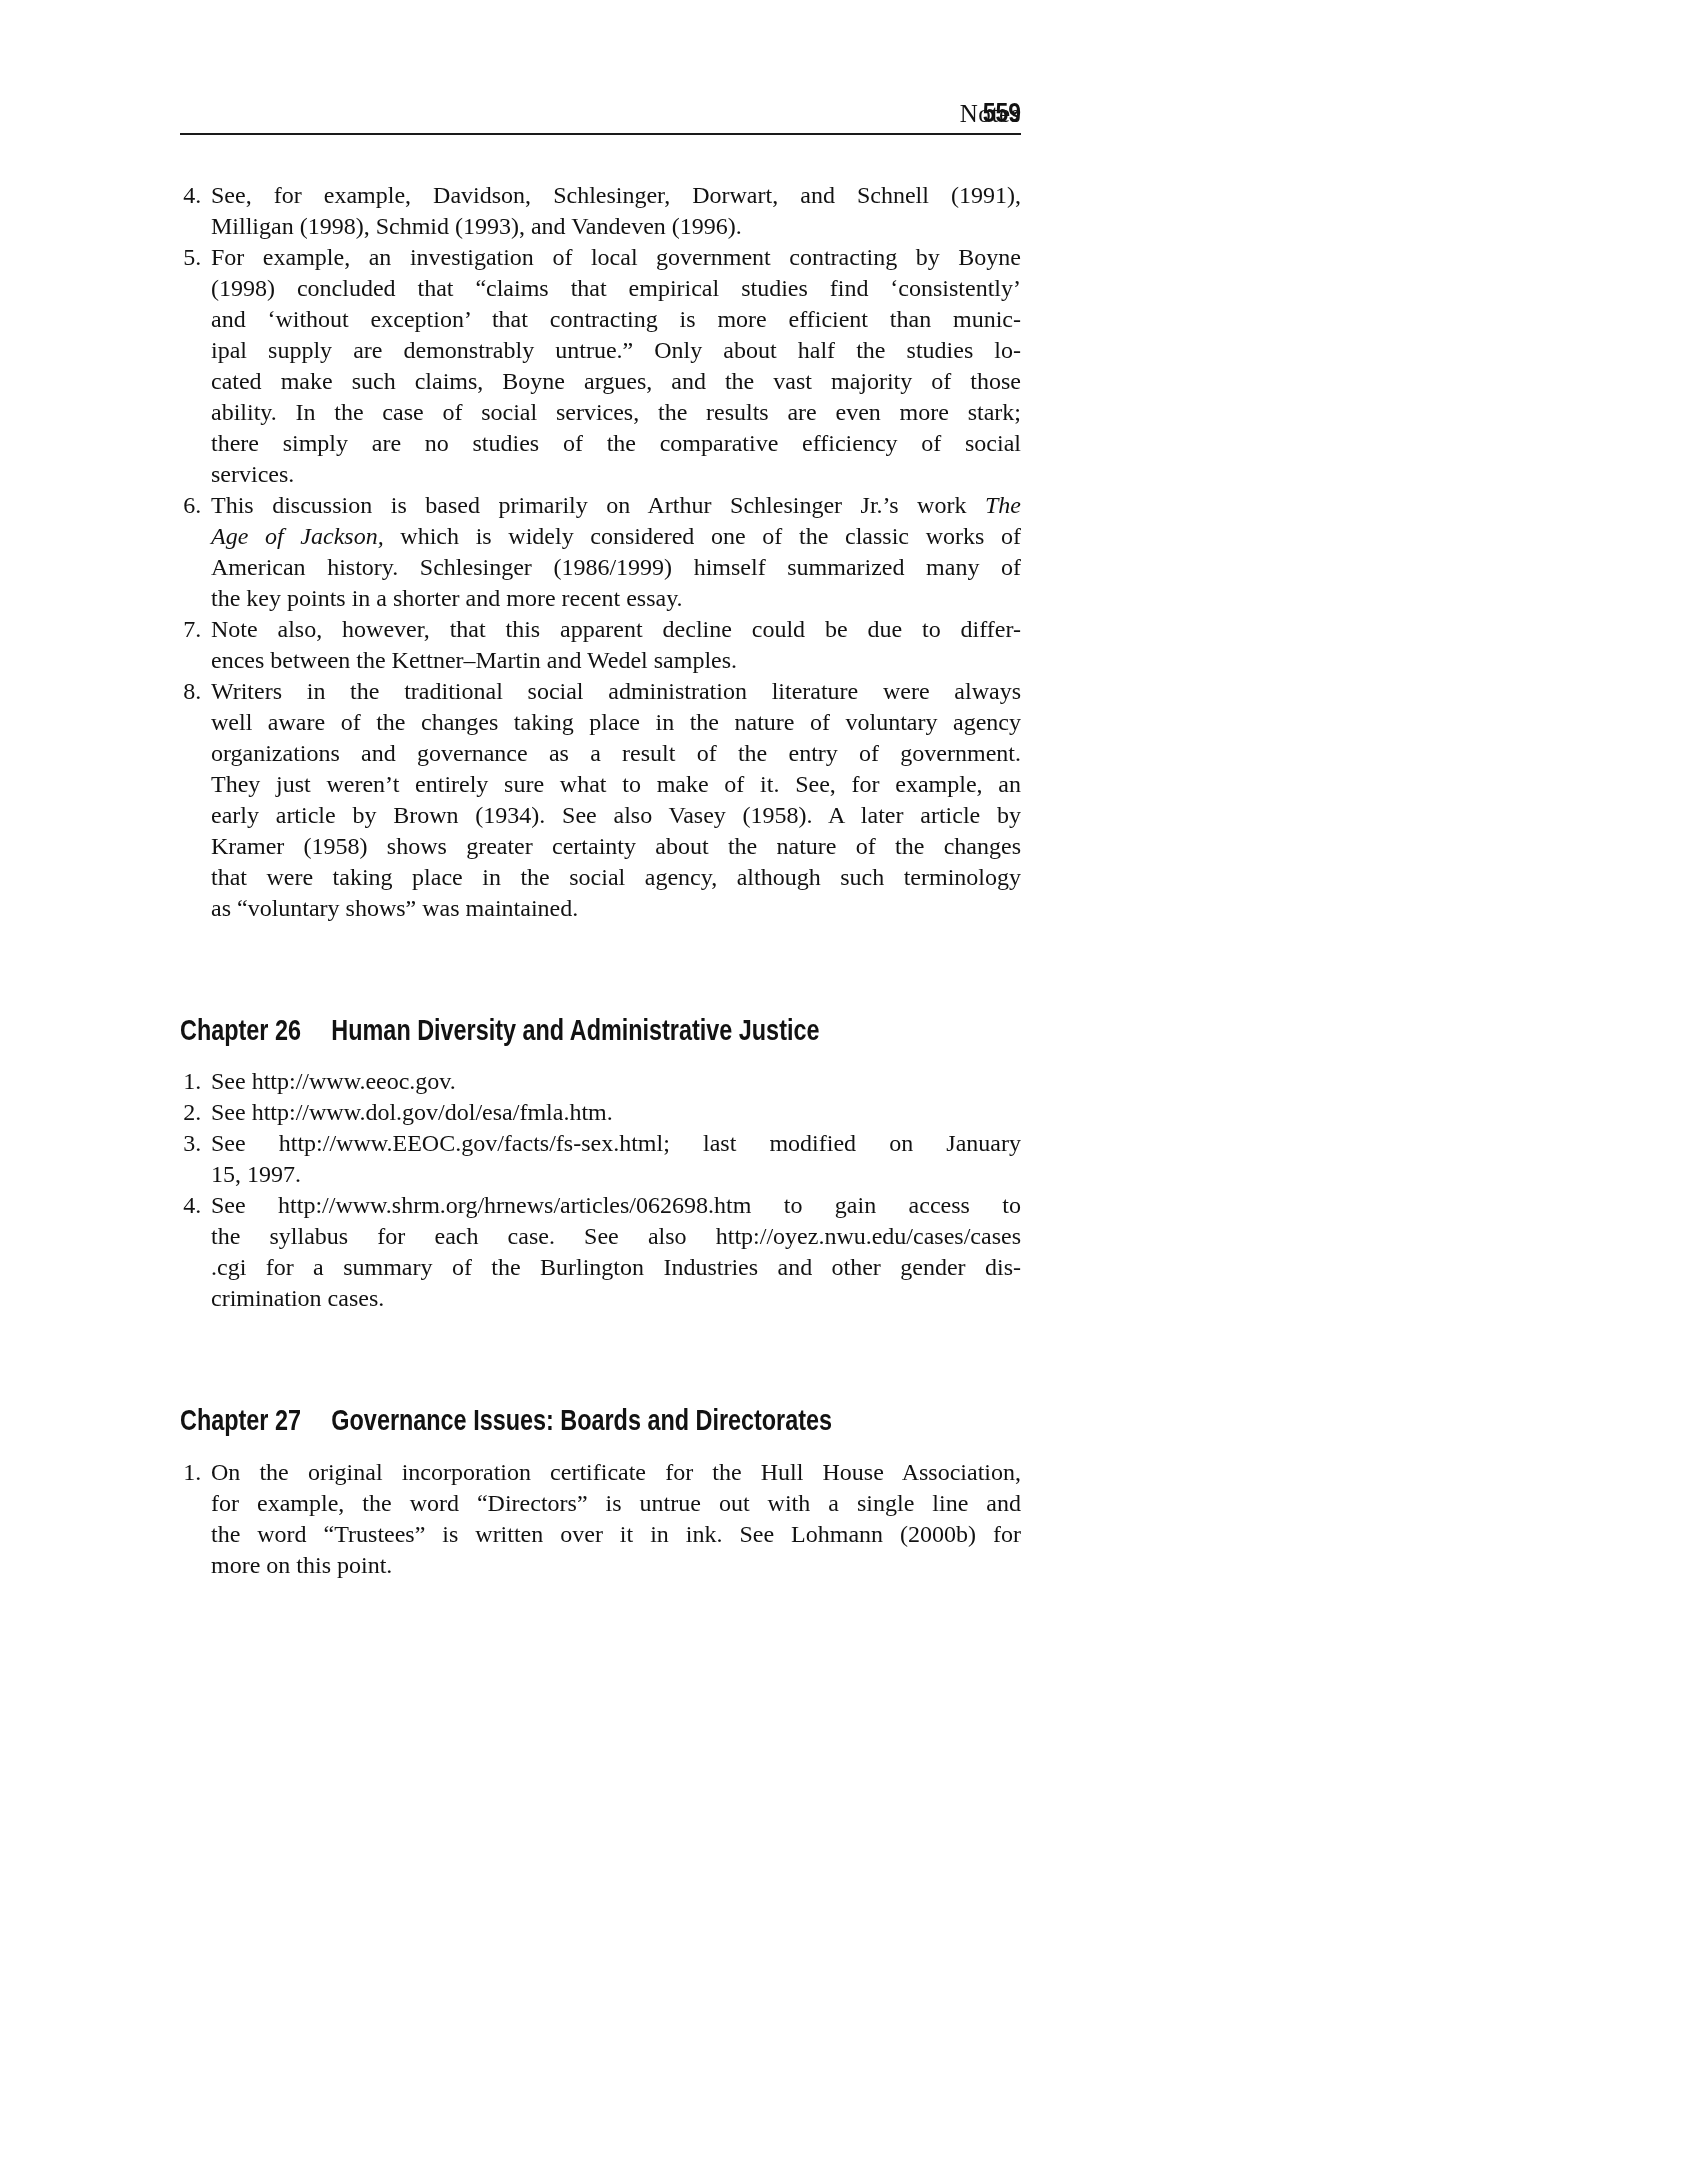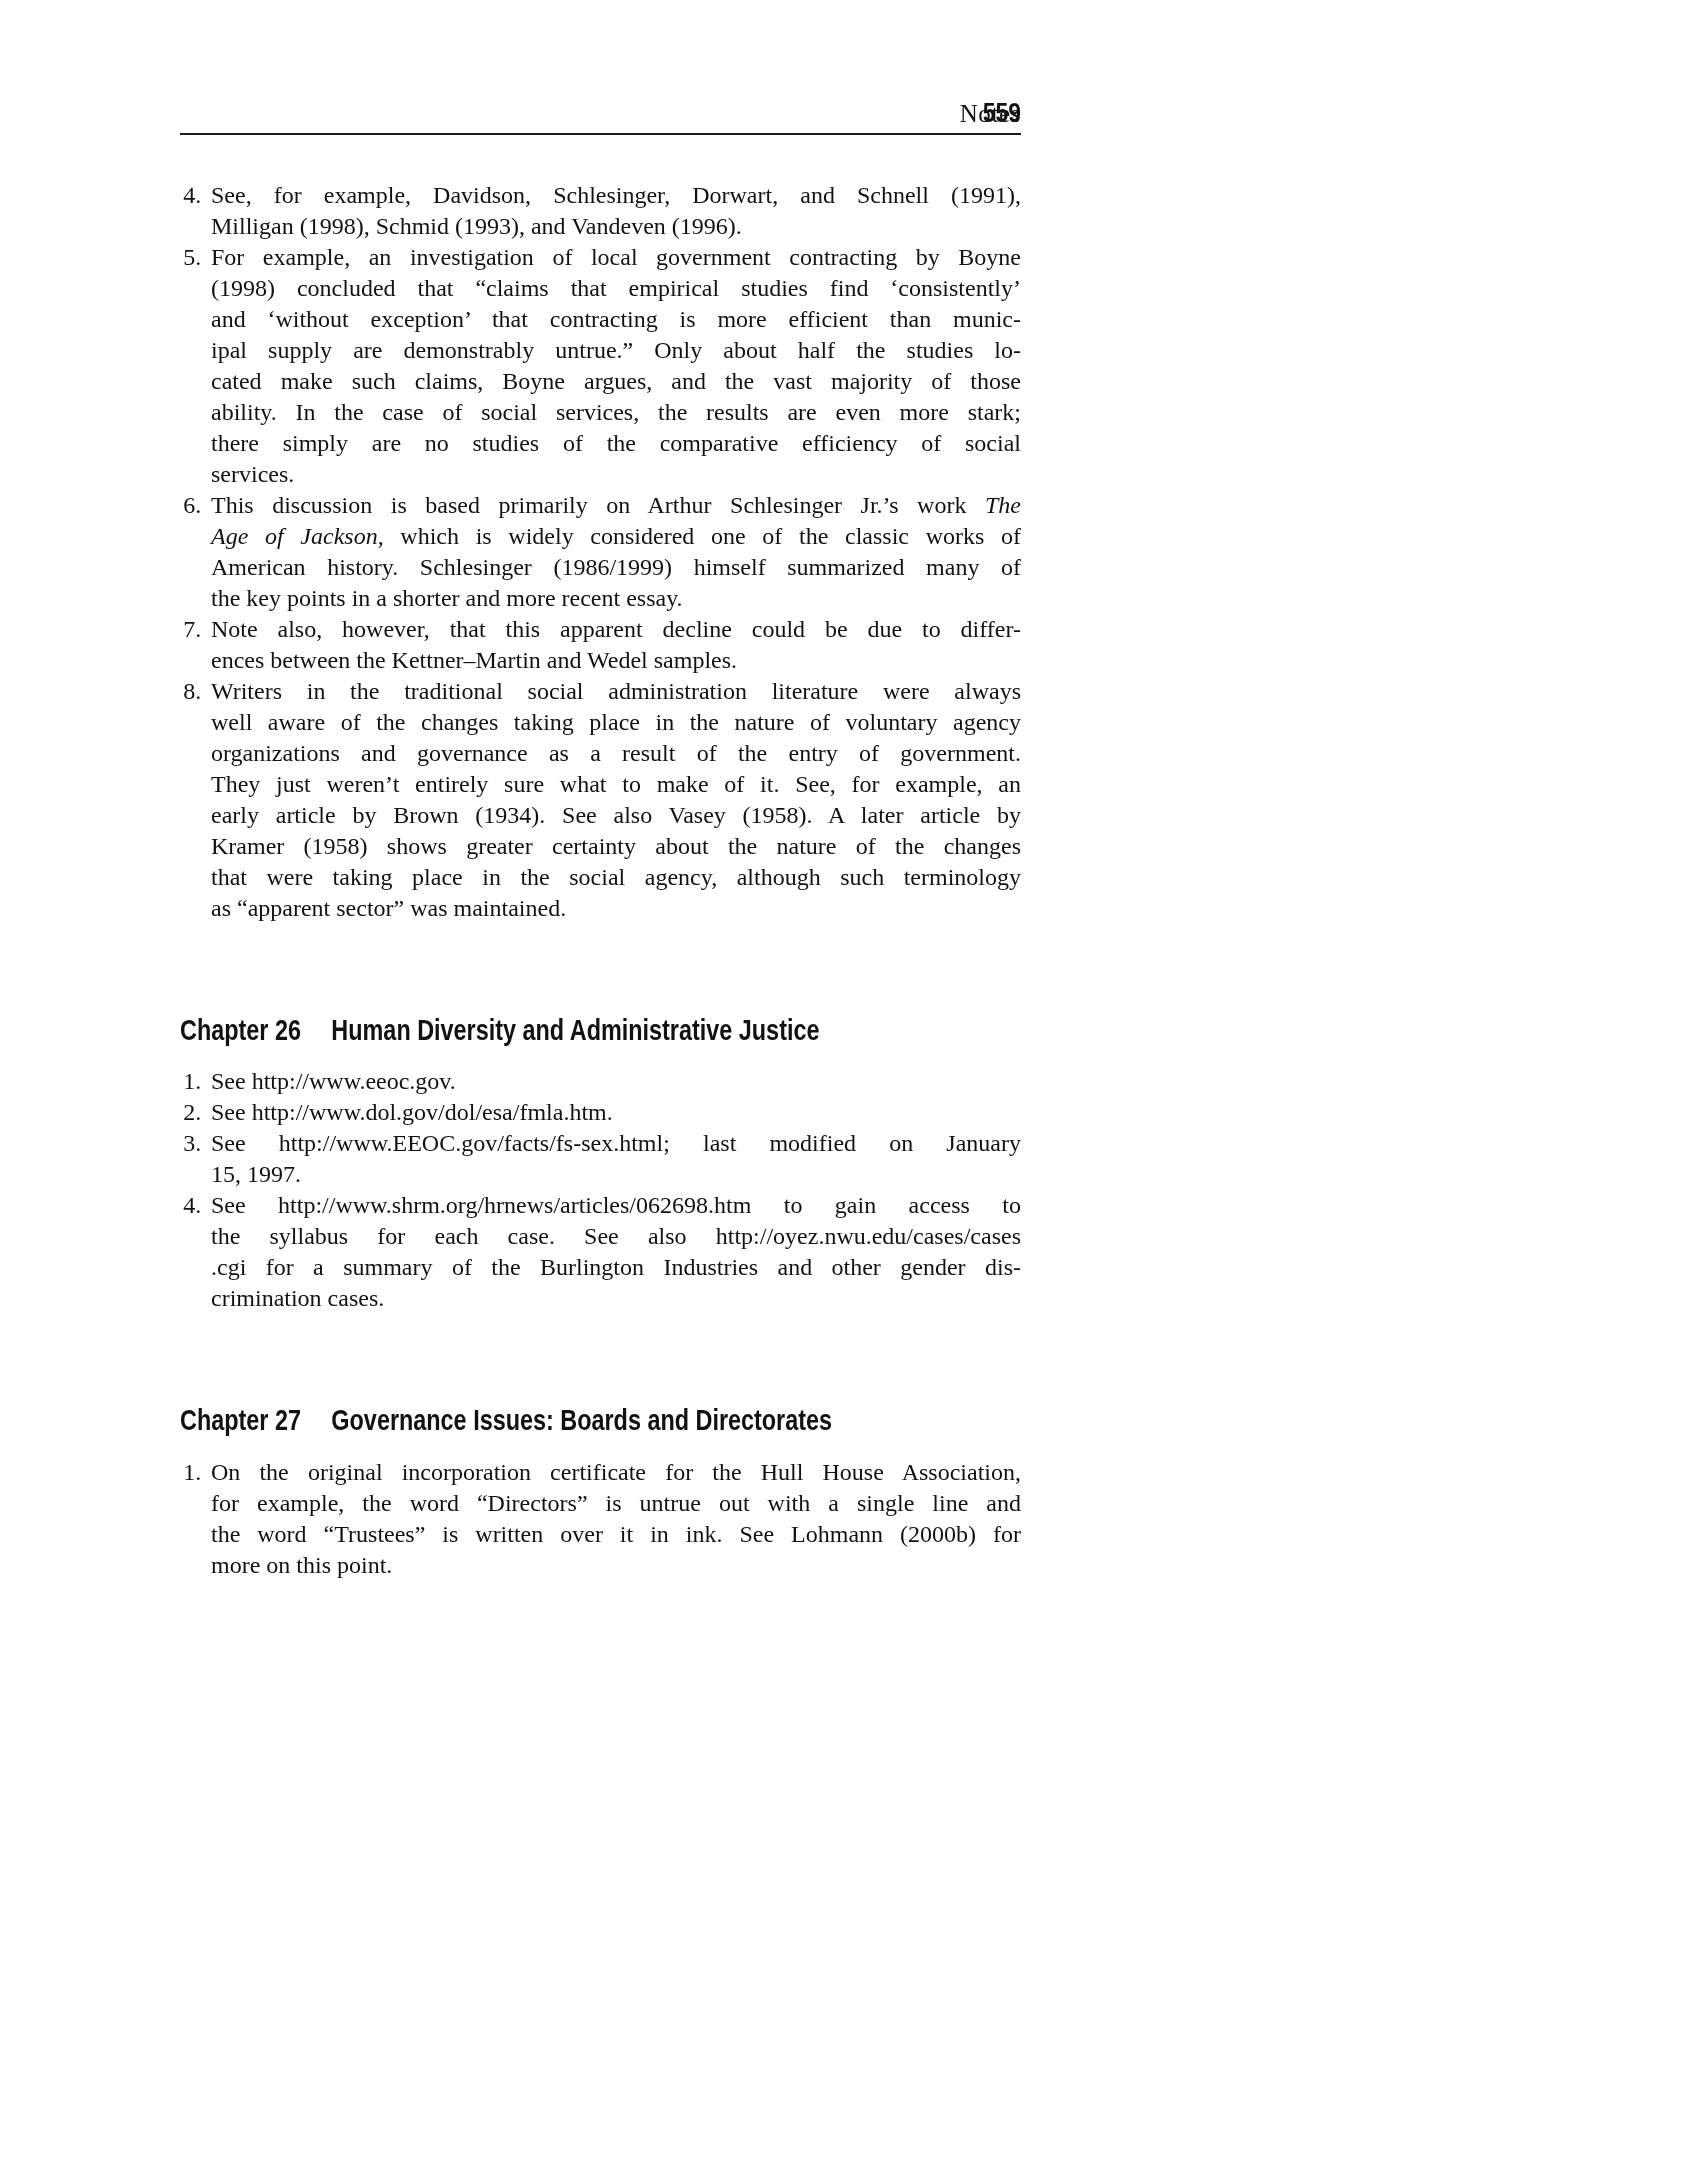--- a/index.html
+++ b/index.html
@@ -111,21 +111,21 @@
           <div class="note">
             <div class="note-num">8.</div>
             <div class="note-body">
               <div class="line jl">Writers in the traditional social administration literature were always</div>
               <div class="line jl">well aware of the changes taking place in the nature of voluntary agency</div>
               <div class="line jl">organizations and governance as a result of the entry of government.</div>
               <div class="line jl">They just weren’t entirely sure what to make of it. See, for example, an</div>
               <div class="line jl">early article by Brown (1934). See also Vasey (1958). A later article by</div>
               <div class="line jl">Kramer (1958) shows greater certainty about the nature of the changes</div>
               <div class="line jl">that were taking place in the social agency, although such terminology</div>
-              <div class="line">as “apparent sector” was maintained.</div>
+              <div class="line">as “voluntary shows” was maintained.</div>
             </div>
           </div>
         </div>
       </section>
       <section class="section">
         <div class="chapter-heading"><span class="chapter-label">Chapter 26</span><span class="chapter-title">Human Diversity and Administrative Justice</span></div>
         <div class="note-list">
           <div class="note">
             <div class="note-num">1.</div>
             <div class="note-body">

